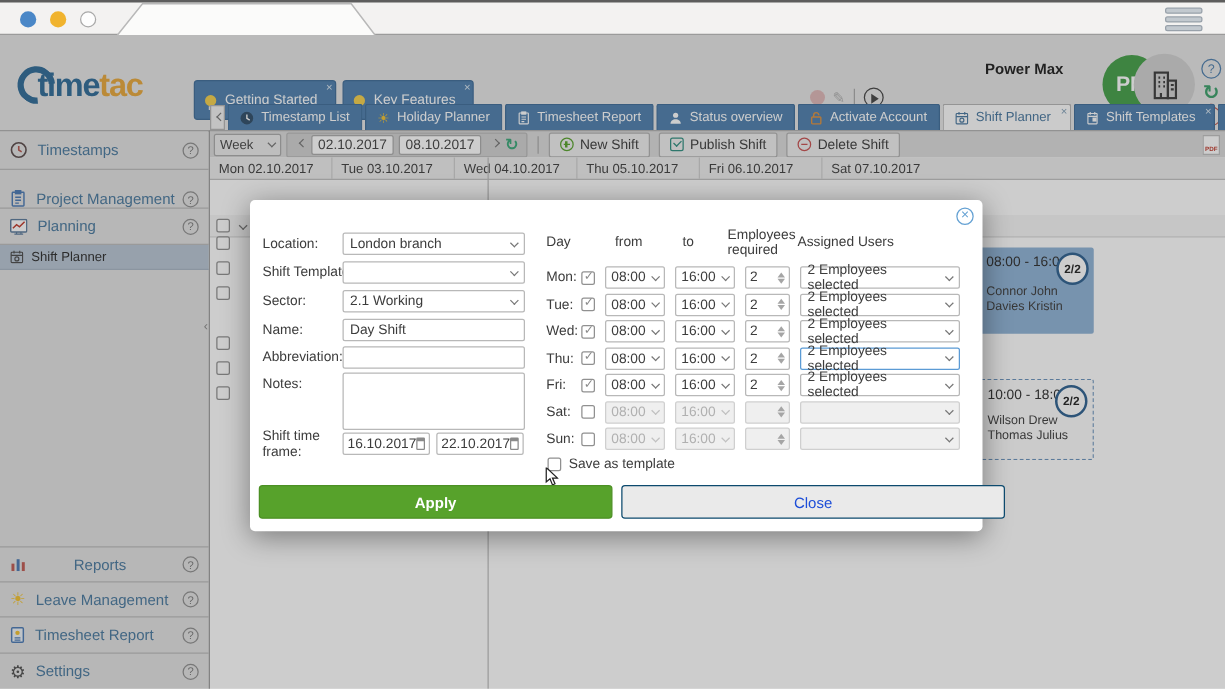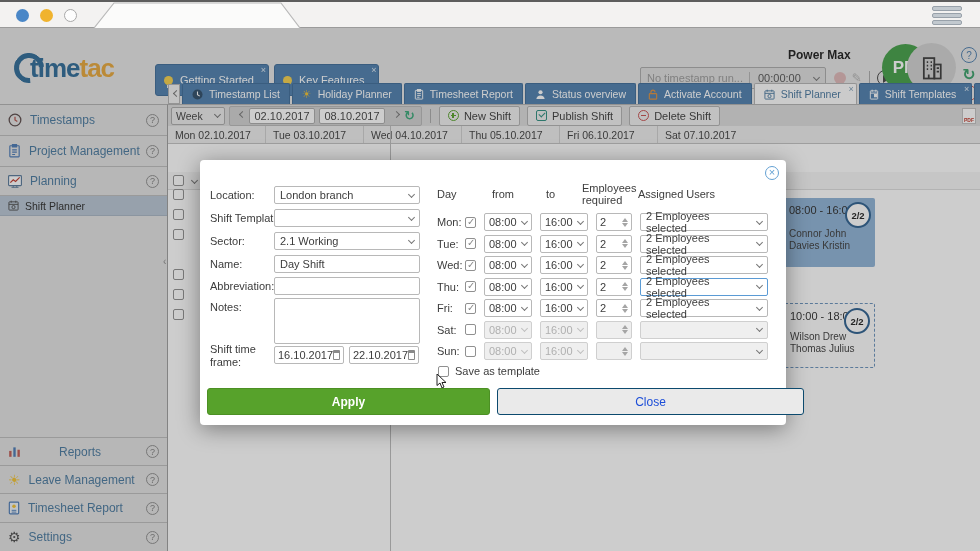--- a/index.html
+++ b/index.html
@@ -206,25 +206,20 @@
         <span>Getting Started</span>
         <span class="promo-x">×</span>
       </div>
       <div class="promo-btn">
         <span class="bulb"></span>
         <span>Key Features</span>
         <span class="promo-x">×</span>
       </div>
     </div>
     <div id="timer-widget">
-      <div id="timer-box">
-        <span id="timer-placeholder">No timestamp run...</span>
-        <span id="timer-value">00:00:00</span>
-        <span class="chev"></span>
-      </div>
       <span class="stop-ic"></span>
       <span class="pencil-ic">✎</span>
       <span class="vline"></span>
       <span class="play-ic"></span>
     </div>
     <div id="user-name">Power Max</div>
     <div id="avatar-user">PM</div>
     <div id="avatar-company">
       <svg width="28" height="28" viewBox="0 0 24 24" fill="none" stroke="#3a3a3a" stroke-width="1.5">
         <rect x="5" y="3.5" width="9" height="17.5"></rect>
@@ -302,21 +297,21 @@
 
   <div id="sidebar">
     <div class="sb-item" style="height:31px;">
       <svg width="14" height="14" viewBox="0 0 24 24" fill="none" stroke="#5a4a4a" stroke-width="2.2">
           <circle cx="12" cy="12" r="10"></circle>
           <path d="M12 6.5V12l4 2.5" stroke="#b5554d"></path>
         </svg>
       <span class="lbl">Timestamps</span>
       <span class="sb-help">?</span>
     </div>
-    <div class="sb-item" style="height:31px;">
+    <div class="sb-item" style="height:31px;align-items:flex-end;">
       <svg width="13" height="14" viewBox="0 0 20 24" fill="none" stroke="#4a7ab5" stroke-width="2">
           <rect x="2" y="3" width="16" height="19" rx="1"></rect>
           <rect x="6.5" y="1" width="7" height="4" fill="#4a7ab5"></rect>
           <path d="M6 10h8M6 14h8M6 18h5"></path>
         </svg>
       <span class="lbl">Project Management</span>
       <span class="sb-help">?</span>
     </div>
     <div class="sb-item" style="height:29px;">
       <svg width="14" height="13" viewBox="0 0 24 22" fill="none">

